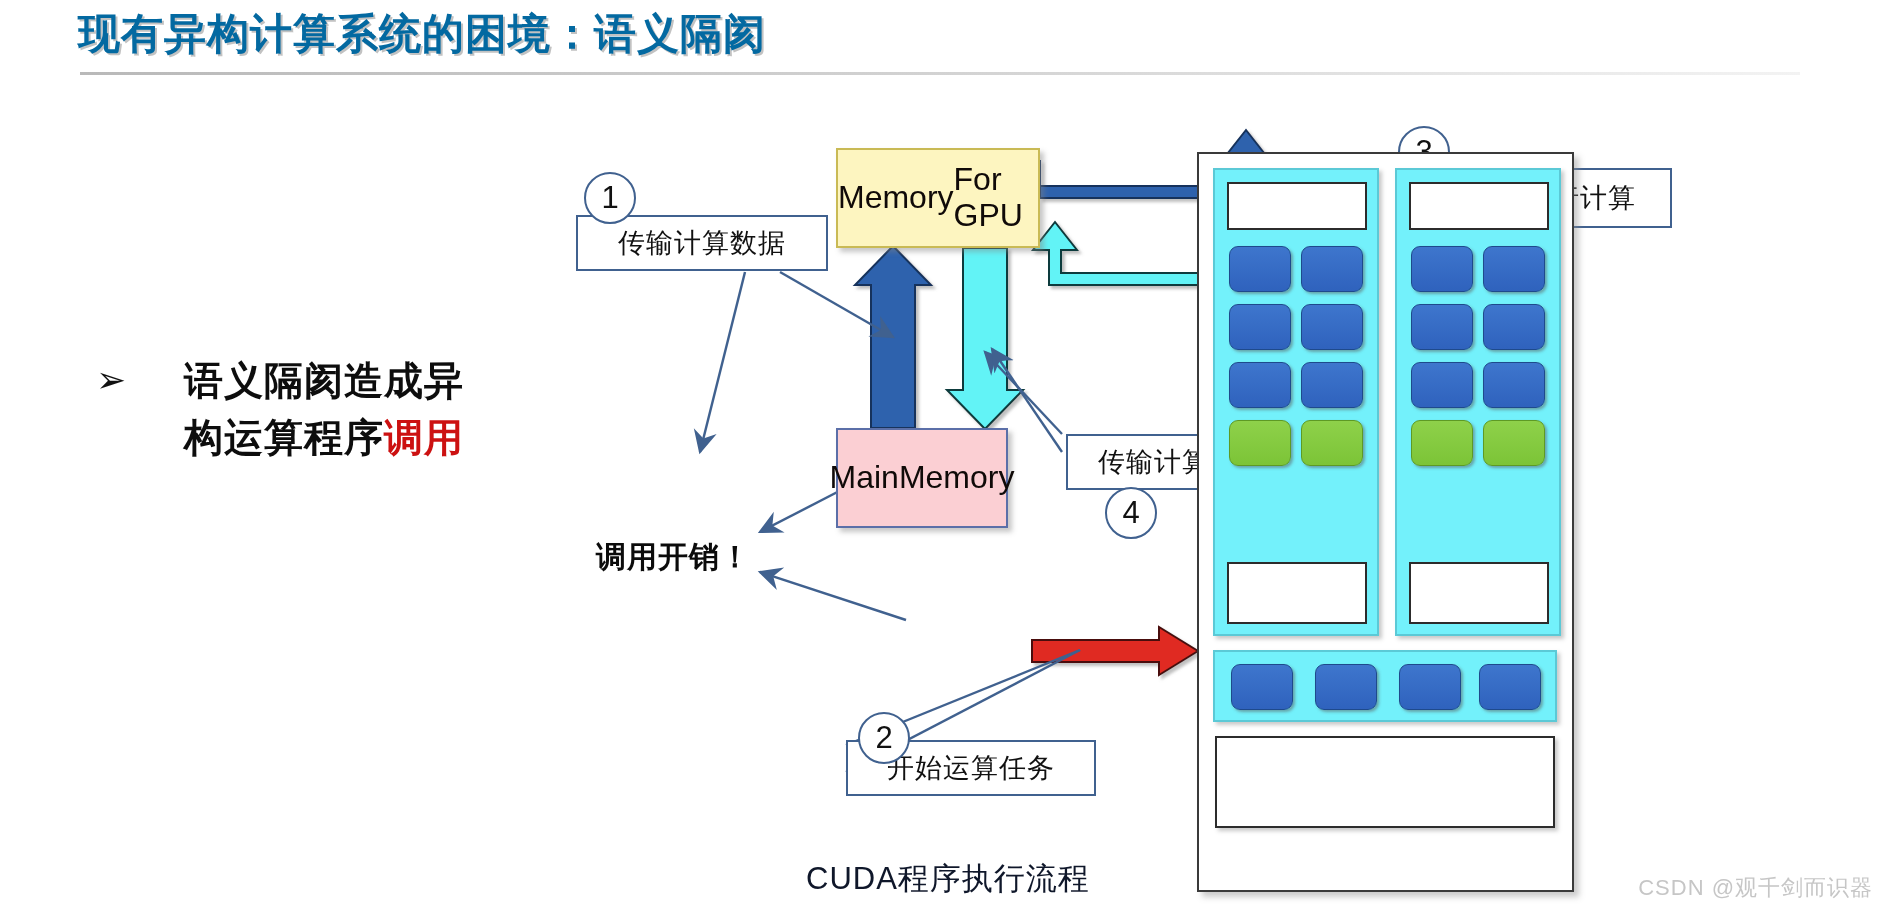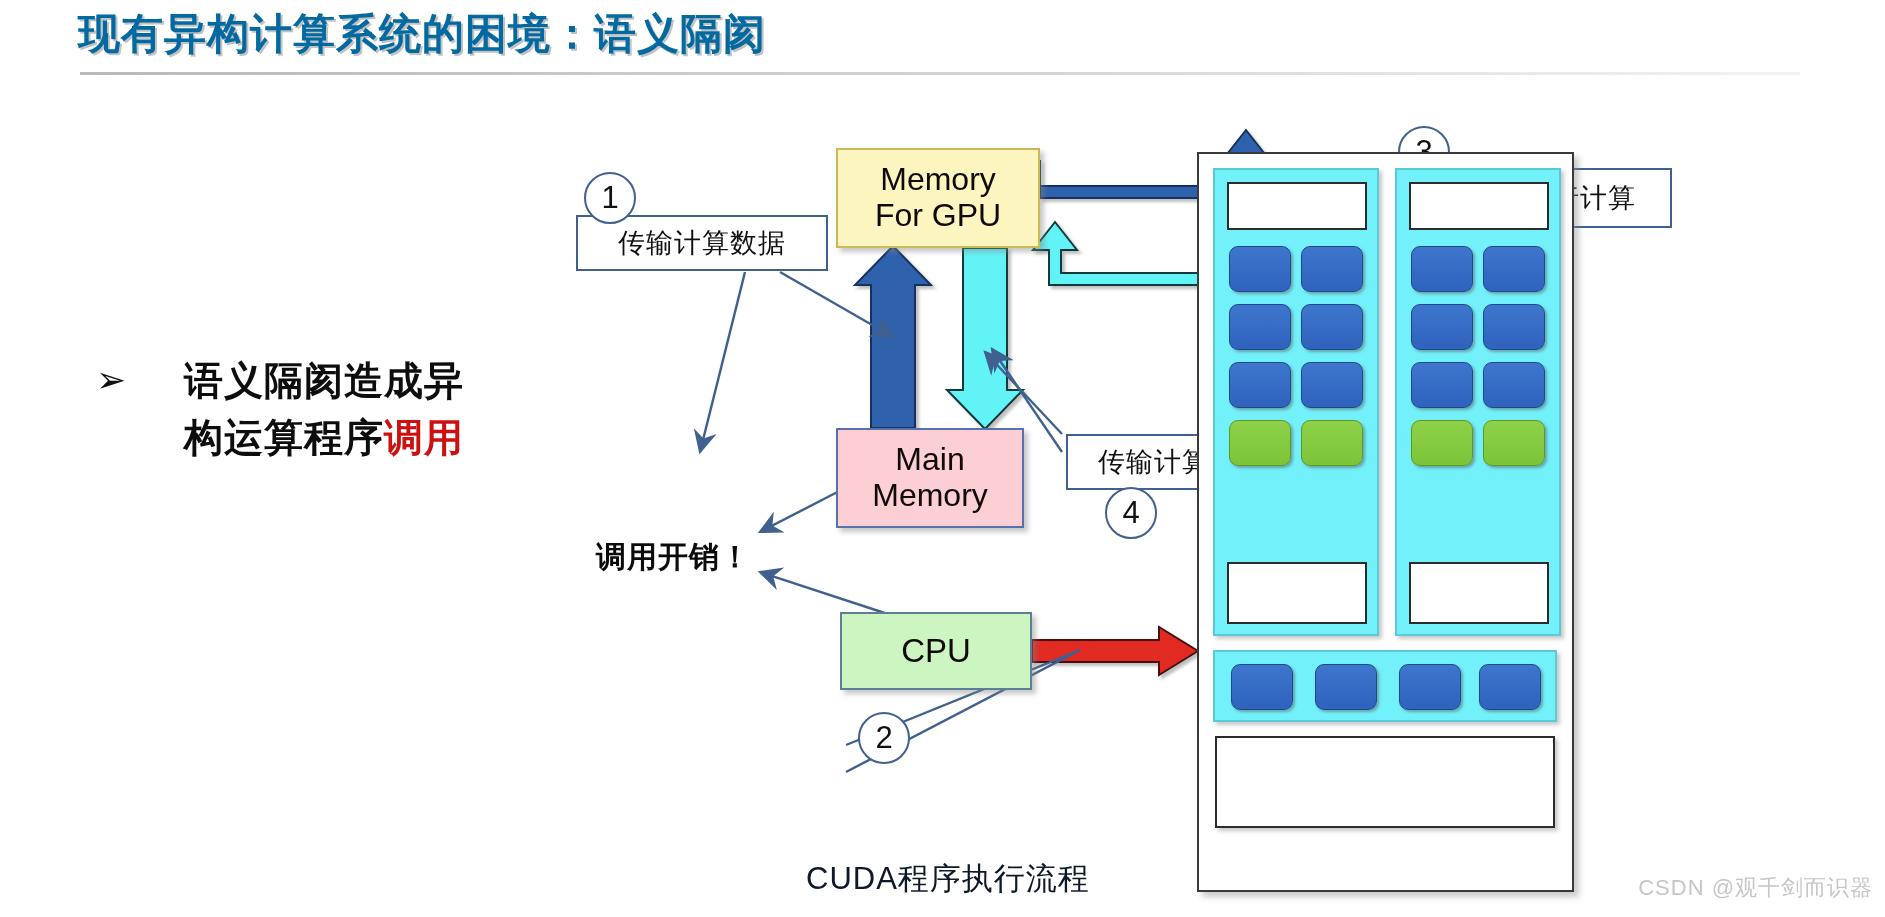--- a/index.html
+++ b/index.html
@@ -85,37 +85,37 @@
     position: absolute;
     left: 0; top: 0;
     width: 1885px; height: 917px;
     pointer-events: none;
   }
 
   .blockbox {
     position: absolute;
     box-sizing: border-box;
     display: flex;
-    flex-direction: column;
+    flex-direction: row;
     align-items: center;
     justify-content: center;
     font-size: 32px;
     color: #100a08;
     line-height: 1.12;
     box-shadow: 4px 4px 5px rgba(130,130,130,0.45);
   }
   #box-gpu-memory {
     left: 836px; top: 148px;
     width: 204px; height: 100px;
     background: #fdf5c0;
     border: 2px solid #c9ba55;
   }
   #box-main-memory {
     left: 836px; top: 428px;
-    width: 188px; height: 100px;
+    width: 172px; height: 100px;
     background: #fbcfd3;
     border: 2px solid #5b6fa8;
   }
   #box-cpu {
     left: 840px; top: 612px;
     width: 192px; height: 78px;
     background: #cdf5c2;
     border: 2px solid #5b7f97;
     font-size: 33px;
   }
@@ -332,27 +332,25 @@
   <div class="blockbox" id="box-gpu-memory">
     <span>Memory</span>
     <span>For GPU</span>
   </div>
 
   <div class="blockbox" id="box-main-memory">
     <span>Main</span>
     <span>Memory</span>
   </div>
 
-  <div class="blockbox" id="box-cpu">
-    <span>CPU</span>
-  </div>
 
   <div class="callout" id="callout-1">传输计算数据</div>
   <div class="marker-num" id="num-1">1</div>
 
+  <div class="callout" id="callout-2">开始运算任务</div>
   <div class="marker-num" id="num-2">2</div>
 
   <div class="callout" id="callout-3">进行并行计算</div>
   <div class="marker-num" id="num-3">3</div>
 
   <div class="callout" id="callout-4">传输计算结果</div>
   <div class="marker-num" id="num-4">4</div>
 
   <div id="label-call-overhead">调用开销！</div>
 

